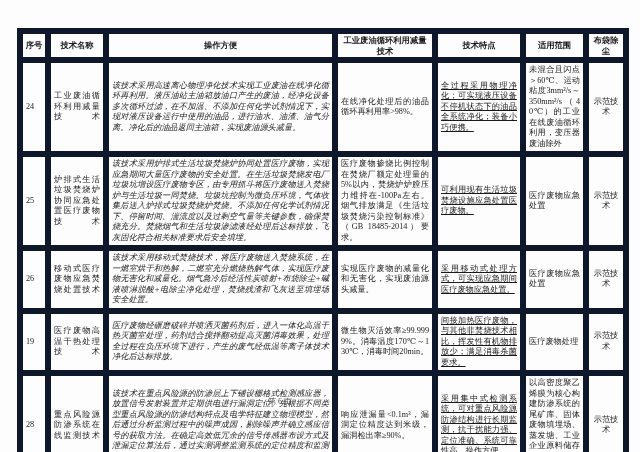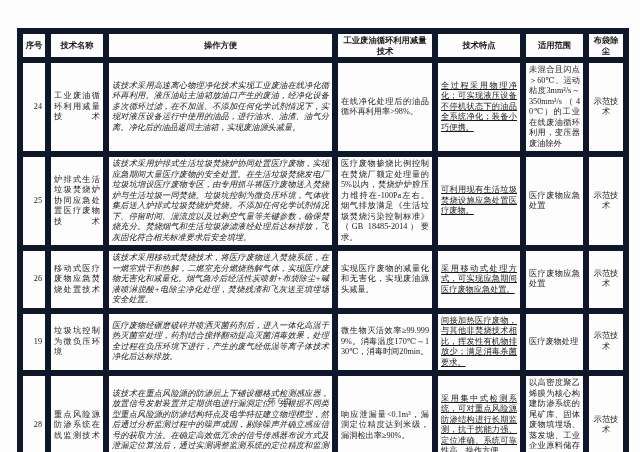--- a/index.html
+++ b/index.html
@@ -28,21 +28,21 @@
     box-sizing:border-box;
   }
   table.tech th{
     font-family:"Liberation Sans","DejaVu Sans",sans-serif;
     font-weight:bold;
     font-size:8.3px;
     text-align:center;
     padding:1px 2px;
   }
   th.h-cat{padding:2px 9px;}
-  td.c-no{text-align:right;font-size:8.4px;}
+  td.c-no{text-align:left;font-size:8.4px;}
   td.c-name{
     padding:2px 11px;
     text-align:justify;
     text-align-last:justify;
     font-size:8.4px;line-height:11px;
   }
   td.c-route{
     font-size:8.4px;line-height:11px;
     text-align:justify;text-align-last:left;
     padding:2px 3px;
@@ -116,21 +116,21 @@
         <td class="c-name">移动式医疗废物应急焚烧处置技术</td>
         <td class="c-route">该技术采用移动式焚烧技术，将医疗废物送入焚烧系统，在一燃室烘干和热解，二燃室充分燃烧热解气体，实现医疗废物无害化和减量化。烟气急冷后经活性炭喷射+布袋除尘+碱液喷淋脱酸+电除尘净化处理，焚烧残渣和飞灰送至填埋场安全处置。</td>
         <td class="c-ind">实现医疗废物的减量化和无害化，实现废油源头减量。</td>
         <td class="c-feat">采用移动式处理方式，可实现应急期间医疗废物应急处置。</td>
         <td class="c-scope">医疗废物应急处置</td>
         <td class="c-cat">示范技术</td>
       </tr>
 
       <tr class="r3">
         <td class="c-no">19</td>
-        <td class="c-name">垃圾坑控制为微负压环境</td>
+        <td class="c-name">医疗废物高温干热处理技术</td>
         <td class="c-route">医疗废物经碾磨破碎并喷洒灭菌药剂后，进入一体化高温干热灭菌室处理，药剂结合搅拌翻动提高灭菌消毒效果，处理全过程在负压环境下进行，产生的废气经低温等离子体技术净化后达标排放。</td>
         <td class="c-ind">微生物灭活效率≥99.9999%。消毒温度170℃～130℃，消毒时间20min。</td>
         <td class="c-feat">间接加热医疗废物，与其他非焚烧技术相比，挥发性有机物排放少；满足消毒杀菌要求。</td>
         <td class="c-scope">医疗废物处理</td>
         <td class="c-cat">示范技术</td>
       </tr>
 
       <tr class="r4">
         <td class="c-no">28</td>
         <td class="c-name">重点风险源防渗系统在线监测技术</td>

